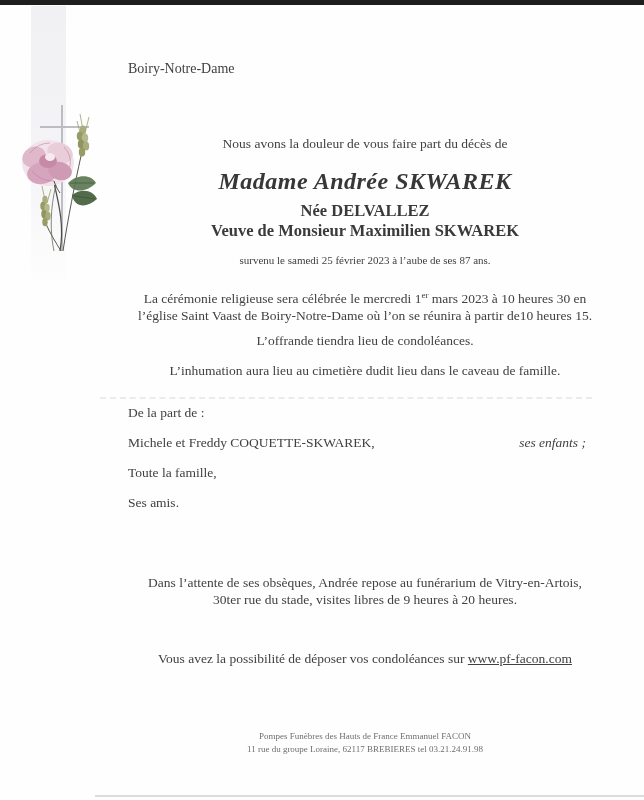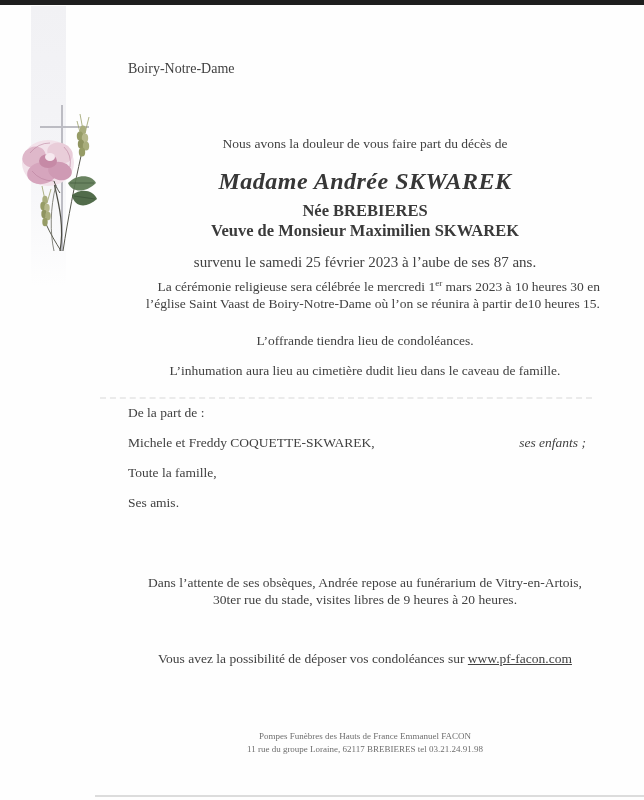--- a/index.html
+++ b/index.html
@@ -13,22 +13,22 @@
   .scan-bar{top:0;left:0;width:644px;height:5px;background:#1e1e1e;}
   .shadow-band{left:31px;top:6px;width:35px;height:280px;
     background:linear-gradient(180deg,#f1f1f4 0%,#f4f4f7 55%,rgba(244,244,247,0) 100%);}
   .center-block{left:130px;width:470px;text-align:center;margin-top:32px;}
   .left-col{left:128px;}
   .city{top:61px;font-size:14px;}
   .intro{top:104px;font-size:13.5px;}
   .deceased-name{top:136px;font-size:24px;font-weight:bold;font-style:italic;color:#373737;letter-spacing:.5px;}
   .maiden{top:169px;font-size:16.5px;font-weight:bold;color:#3a3a3a;}
   .widow{top:189px;font-size:16.5px;font-weight:bold;color:#3a3a3a;}
-  .death{top:222px;font-size:15px;}
-  .ceremony{top:246px;font-size:13.5px;line-height:17px;text-align:right;}
+  .death{top:222px;font-size:11px;}
+  .ceremony{top:258px;font-size:13.5px;line-height:17px;}
   .ceremony .line{white-space:nowrap;}
   sup{font-size:9px;line-height:0;}
   .offering{top:301px;font-size:13.5px;}
   .burial{top:331px;font-size:13.5px;}
   .fold-line{left:100px;top:397px;width:492px;border-top:2px dashed #ebebeb;height:0;}
   .from-label{top:405px;font-size:13.5px;}
   .children-row{top:435px;left:128px;right:58px;display:flex;justify-content:space-between;align-items:center;font-size:13.5px;}
   .role{font-style:italic;}
   .family{top:465px;font-size:13.5px;}
   .friends{top:495px;font-size:13.5px;}
@@ -98,21 +98,21 @@
     <path d="M10,70 Q18,60 30,60 M44,64 Q52,72 50,84 M12,88 Q20,98 34,98" stroke="#b97f9d" stroke-width="0.7" fill="none" opacity="0.8"></path>
     <path d="M34,98 C36,104 38,107 40,110" stroke="#4c4c44" stroke-width="1" fill="none"></path>
   </g>
 </svg>
 
 <div class="abs left-col city">Boiry-Notre-Dame</div>
 
 <div class="abs center-block intro">Nous avons la douleur de vous faire part du décès de</div>
 
 <div class="abs center-block deceased-name">Madame Andrée SKWAREK</div>
-<div class="abs center-block maiden">Née BREBIERES</div>
+<div class="abs center-block maiden">Née DELVALLEZ</div>
 <div class="abs center-block widow">Veuve de Monsieur Maximilien SKWAREK</div>
 <div class="abs center-block death">survenu le samedi 25 février 2023 à l’aube de ses 87 ans.</div>
 
 <div class="abs center-block ceremony">
   <div class="line"><span>La cérémonie religieuse sera célébrée le mercredi 1</span><sup>er</sup><span> mars 2023 à 10 heures 30 en</span></div>
   <div class="line">l’église Saint Vaast de Boiry-Notre-Dame où l’on se réunira à partir de10 heures 15.</div>
 </div>
 
 <div class="abs center-block offering">L’offrande tiendra lieu de condoléances.</div>
 <div class="abs center-block burial">L’inhumation aura lieu au cimetière dudit lieu dans le caveau de famille.</div>

